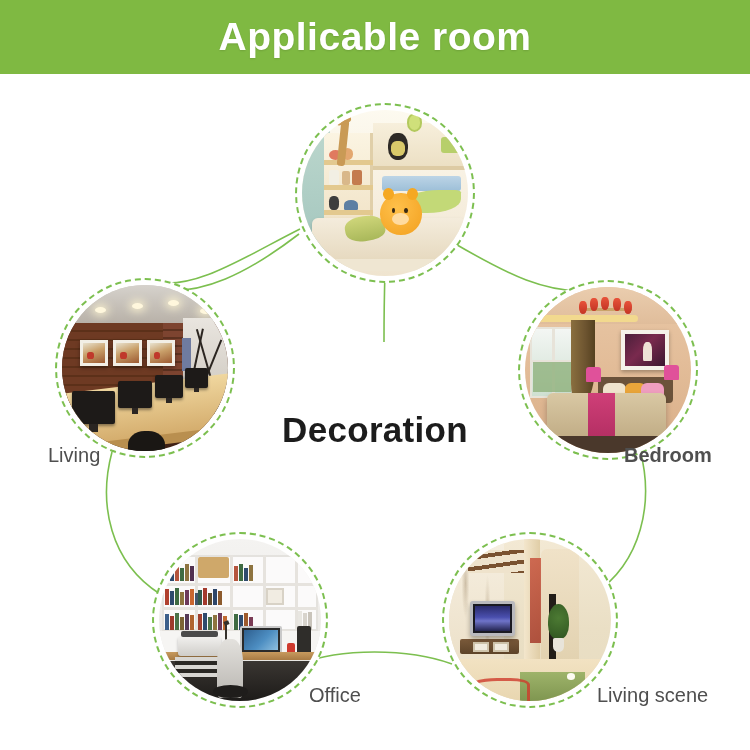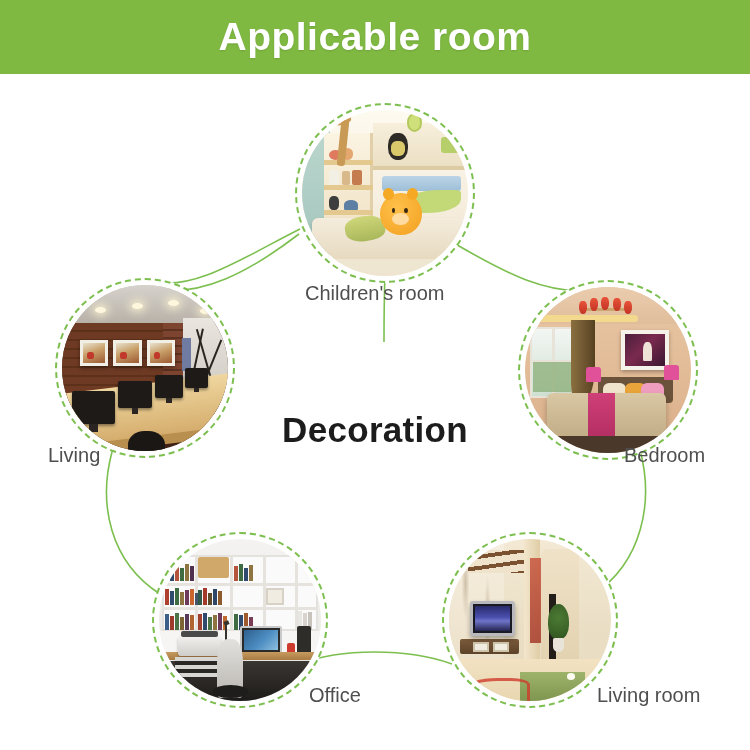--- a/index.html
+++ b/index.html
@@ -359,21 +359,20 @@
           <div class="kid-croc"></div>
           <div class="kid-pooh">
             <div class="kid-snout"></div>
             <div class="kid-eye l"></div>
             <div class="kid-eye r"></div>
           </div>
         </div>
       </div>
     </div>
   </div>
-  <div class="node-label" style="left:305px; top:208px;">Children's room</div>
 
   <div class="node" style="left:55px; top:204px;">
     <div class="node-circle" style="width:180px;height:180px;">
       <div class="photo off-bg">
         <div class="sc">
           <div class="off-ceil"></div>
           <div class="off-light a"></div>
           <div class="off-light b"></div>
           <div class="off-light c"></div>
           <div class="off-light d"></div>
@@ -424,21 +423,21 @@
           <div class="bed-pillow p1"></div>
           <div class="bed-pillow p2"></div>
           <div class="bed-pillow p3"></div>
           <div class="bed-body"></div>
           <div class="bed-runner"></div>
           <div class="bed-floor"></div>
         </div>
       </div>
     </div>
   </div>
-  <div class="node-label" style="left:624px; top:370px;">Bedroom</div>
+  <div class="node-label" style="left:624px; top:370px;font-weight:bold;">Bedroom</div>
 
   <div class="node" style="left:152px; top:458px;">
     <div class="node-circle" style="width:176px;height:176px;">
       <div class="photo std-bg">
         <div class="sc">
           <div class="std-shelf-box"></div>
           <div class="std-div d1"></div>
           <div class="std-div d2"></div>
           <div class="std-div d3"></div>
           <div class="std-div d4"></div>
@@ -540,15 +539,15 @@
           <div class="lv-console"></div>
           <div class="lv-drawer d1"></div>
           <div class="lv-drawer d2"></div>
           <div class="lv-tv"></div>
           <div class="lv-plant"></div>
           <div class="lv-pot"></div>
         </div>
       </div>
     </div>
   </div>
-  <div class="node-label" style="left:597px; top:610px;">Living room</div>
+  <div class="node-label" style="left:597px; top:610px;">Living scene</div>
 
 </div>
 
 </body></html>

